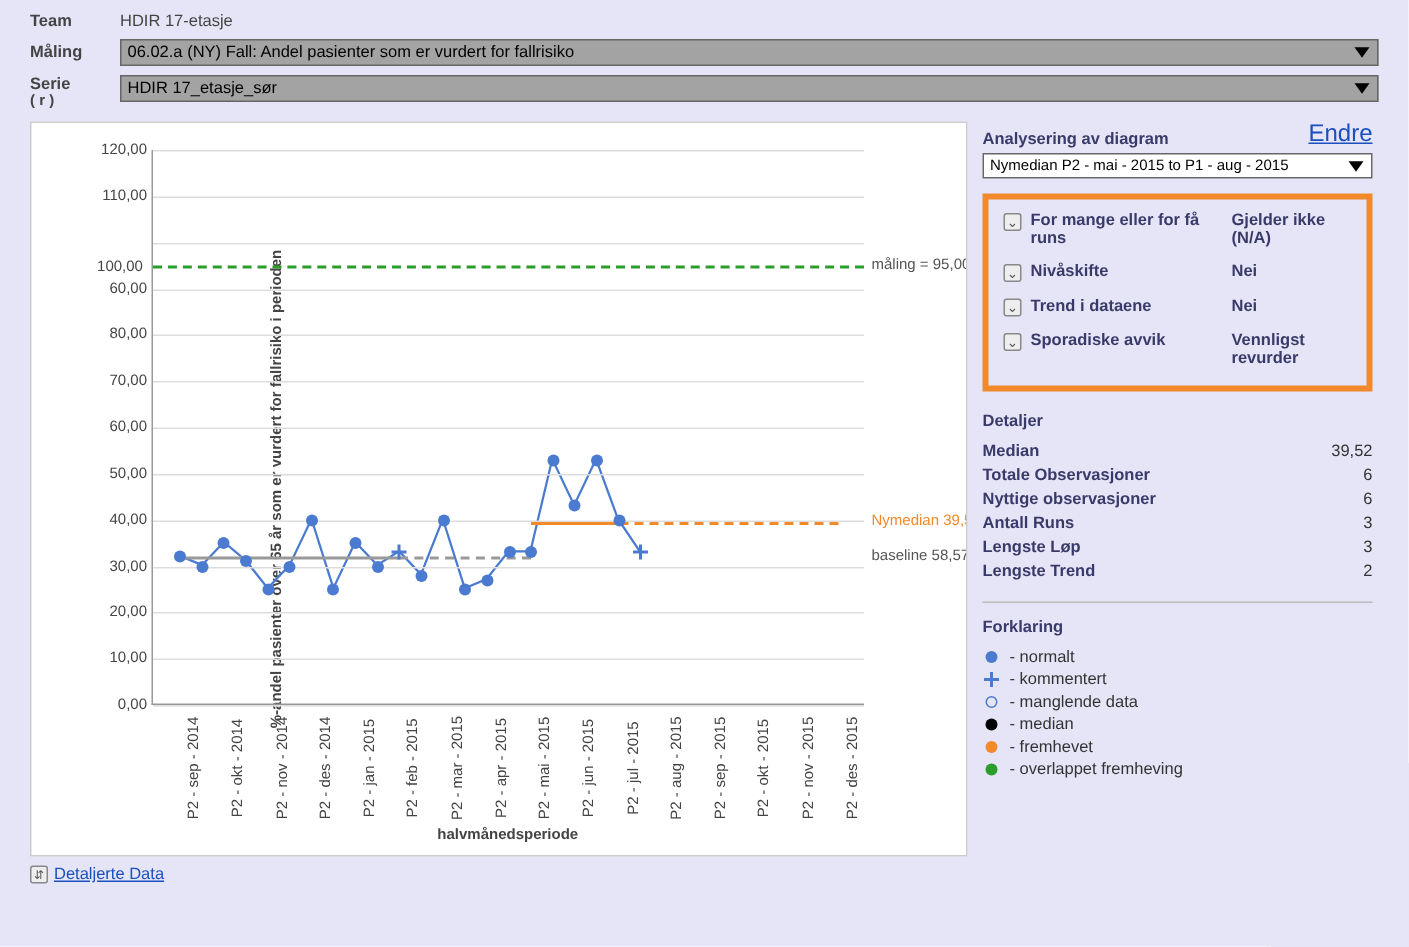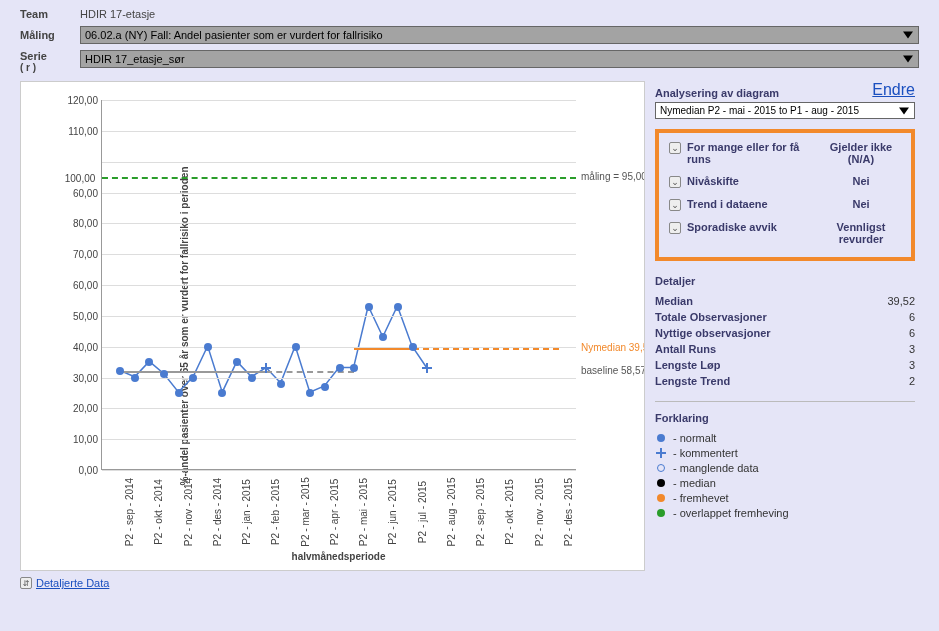--- a/index.html
+++ b/index.html
@@ -39,21 +39,21 @@
   .side-link { color:#1a4fbf; text-decoration:underline; font-size:16px; cursor:pointer;}
   .side-select-wrap { position:relative; display:flex; margin-bottom:10px;}
   .side-select { width:100%; border:1px solid #666; background:#fff; font:inherit; font-size:10px; padding:2px 20px 2px 4px; appearance:none;}
   .side-select-wrap::after { content:""; position:absolute; right:6px; top:50%; width:0;height:0;border-left:5px solid transparent;border-right:5px solid transparent;border-top:7px solid #000; transform:translateY(-50%); pointer-events:none;}
   .analyse-box { border:4px solid #f2892b; padding:8px 10px 12px 10px; margin-bottom:14px;}
   .analyse-title { font-weight:bold; color:#3a3a6a; margin-bottom:8px;}
   .analyse-row { display:flex; align-items:flex-start; gap:6px; margin-bottom:10px;}
   .analyse-row:last-child{margin-bottom:0;}
   .chev { width:12px;height:12px; border:1px solid #888; border-radius:2px; display:inline-flex; align-items:center; justify-content:center; font-size:9px; color:#555; background:#eee; flex-shrink:0; margin-top:1px; cursor:pointer;}
   .analyse-lbl { flex:1; font-weight:bold; color:#3a3a6a;}
-  .analyse-val { width:80px; text-align:center; font-weight:bold; color:#3a3a6a;}
+  .analyse-val { width:80px; text-align:left; font-weight:bold; color:#3a3a6a;}
   .section-title { font-weight:bold; color:#3a3a6a; margin-bottom:8px;}
   .detail-row { display:flex; justify-content:space-between; margin-bottom:4px;}
   .detail-lbl { font-weight:bold; color:#3a3a6a;}
   .detail-val { color:#333;}
   .divider { border-top:1px solid #bbb; margin:14px 0 10px 0;}
   .legend-row { display:flex; align-items:center; gap:6px; margin-bottom:3px; color:#333;}
   .lg-swatch { width:12px; height:12px; display:inline-flex; align-items:center; justify-content:center;}
   .lg-dot-blue { width:8px;height:8px;border-radius:50%;background:#4a7bd0;}
   .lg-plus { position:relative; width:10px;height:10px;}
   .lg-plus::before,.lg-plus::after{content:"";position:absolute;background:#4a7bd0;}

